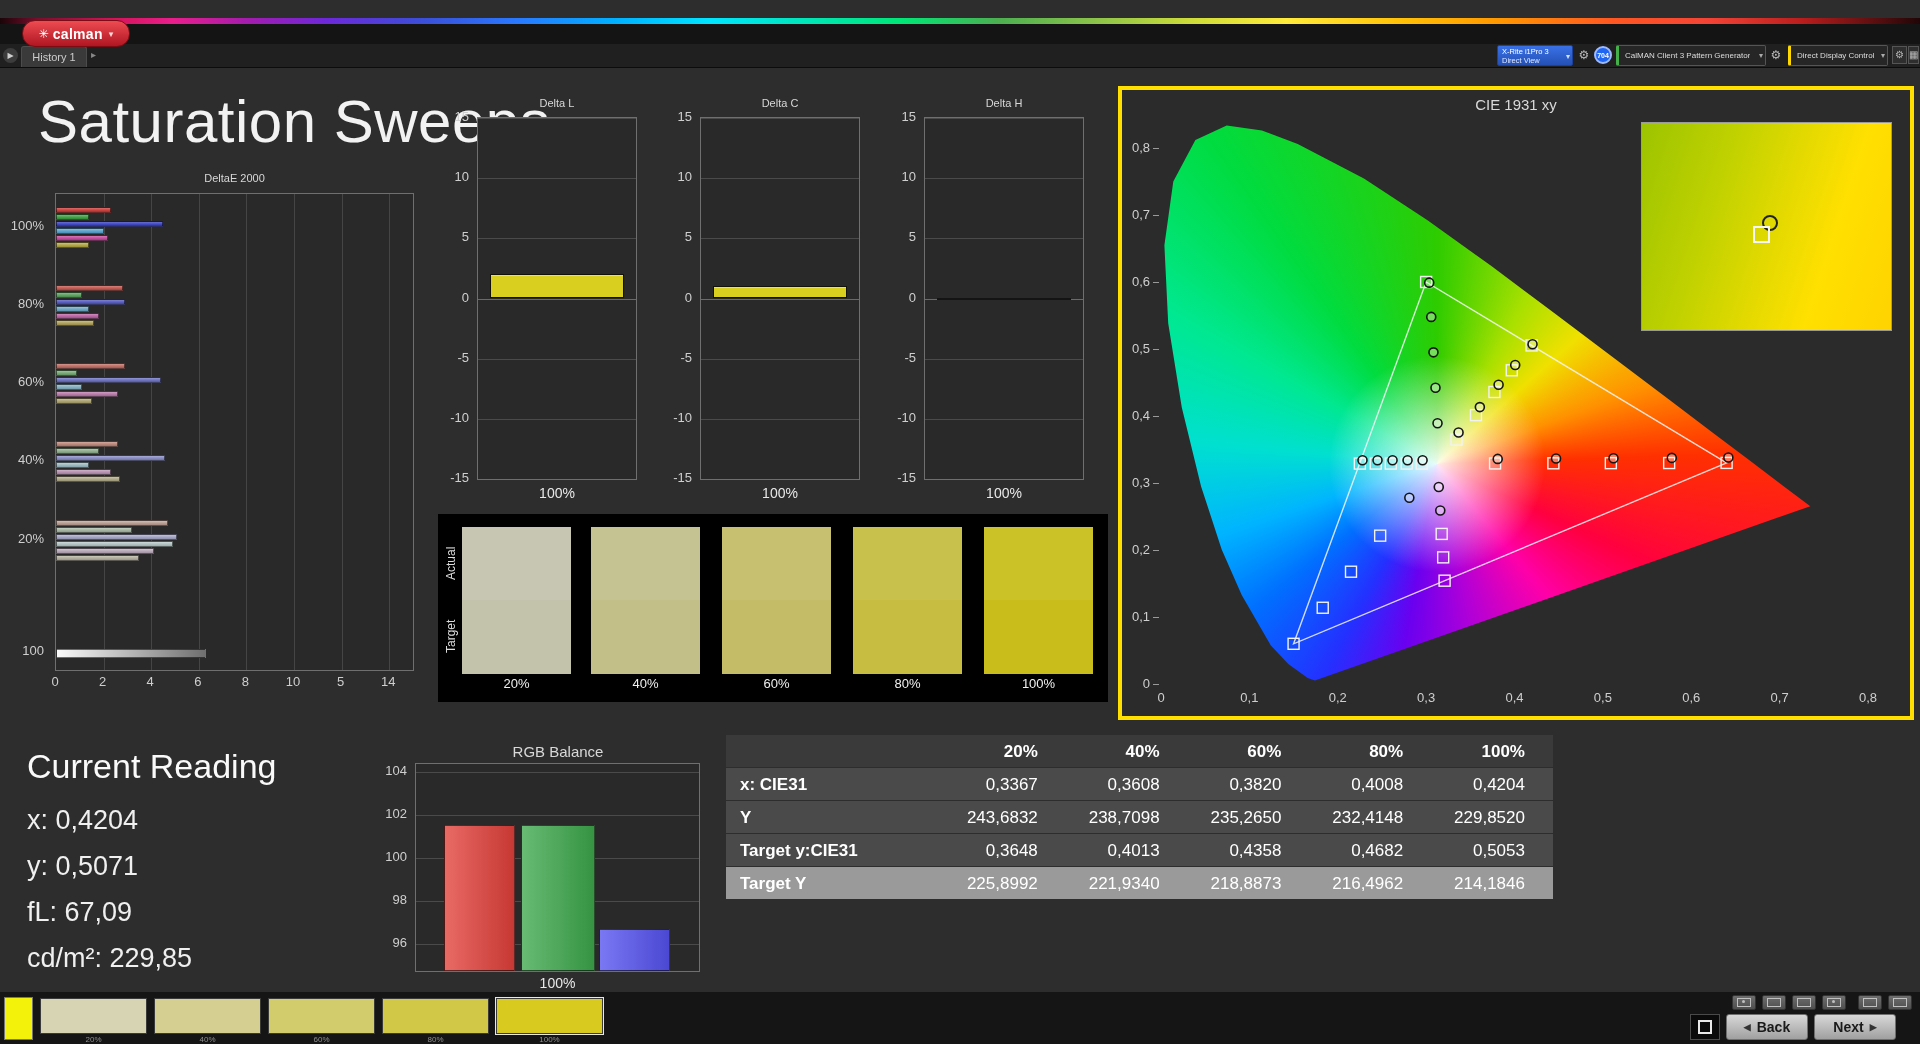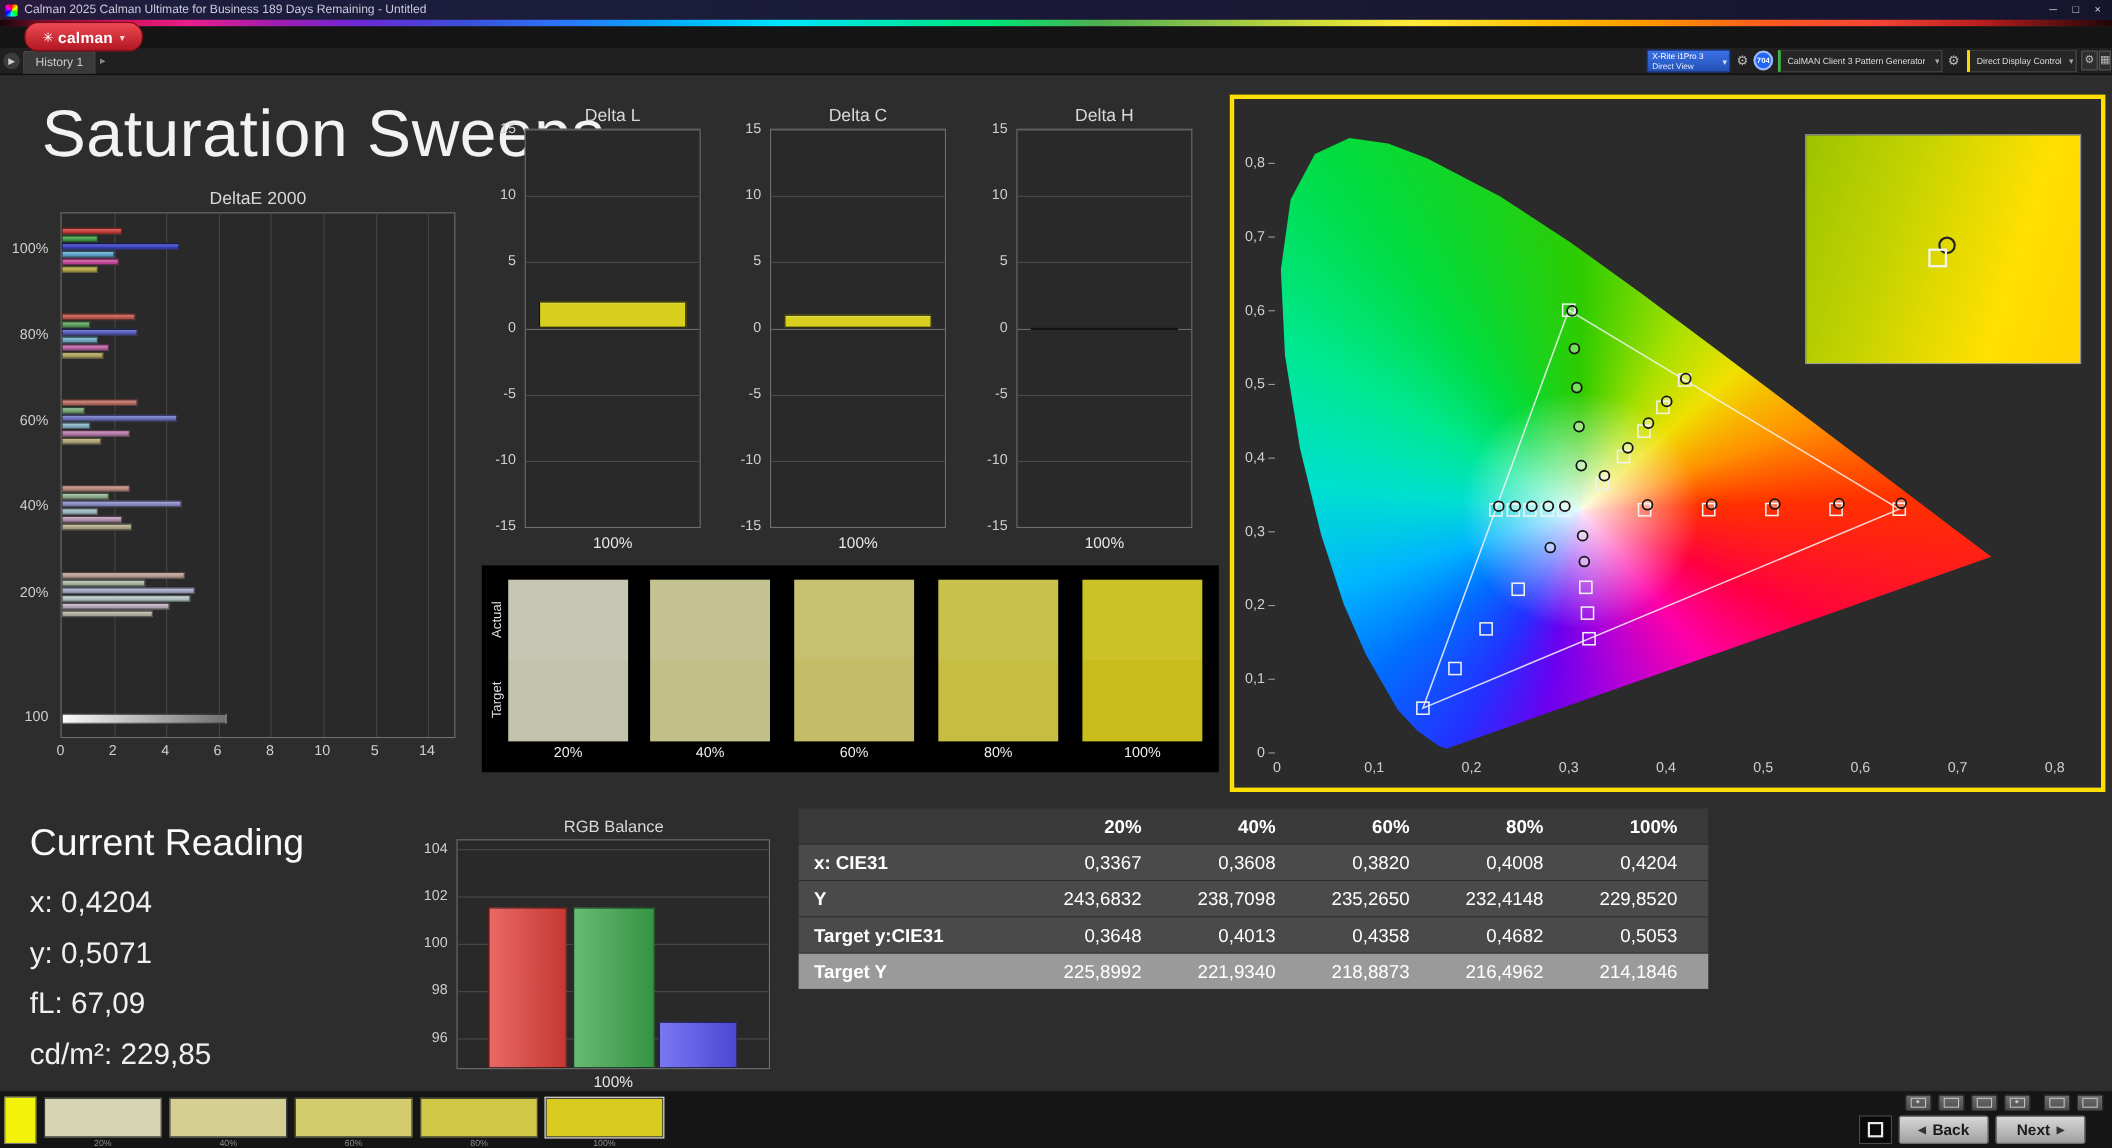--- a/index.html
+++ b/index.html
@@ -51,21 +51,21 @@
   .devbtn.pat{left:1616px;width:150px;border-left:3px solid #43b049;}
   .devbtn.disp{left:1788px;width:100px;border-left:3px solid #ffd800;}
   .sqbtn{position:absolute;top:2px;width:15px;height:18px;background:#2e2e2e;border:1px solid #555;box-sizing:border-box;
     color:#b8b8b8;font-size:10px;text-align:center;line-height:16px;}
   .sqb1{left:1892px;} .sqb2{left:1908px;width:11px;}
 
   
   .main{position:absolute;left:0;top:67px;width:1920px;height:925px;}
   .page-title{position:absolute;left:38px;top:20px;font-size:60px;font-weight:normal;color:#f2f2f2;letter-spacing:0.5px;}
 
-  .c-title{position:absolute;text-align:center;font-size:16px;color:#d8d8d8;}
+  .c-title{position:absolute;text-align:center;font-size:11px;color:#d8d8d8;}
   .chartbox{position:absolute;background:#292929;border:1px solid #6f6f6f;box-sizing:border-box;overflow:hidden;}
   .xlabrow{position:absolute;height:18px;font-size:13px;color:#cfcfcf;}
   .axlab{position:absolute;top:0;}
   .ylabcol{position:absolute;font-size:13px;color:#cfcfcf;}
   .cat-lab{position:absolute;right:6px;width:44px;text-align:right;height:16px;}
   .ytick{position:absolute;left:0;right:4px;text-align:right;height:16px;}
   .vgrid{position:absolute;top:0;bottom:0;width:1px;background:#454545;}
   .hgrid{position:absolute;left:0;right:0;height:1px;background:#4a4a4a;}
   .hgrid.zero{background:#6a6a6a;}
   .hbar{position:absolute;left:0;height:6px;border:1px solid rgba(0,0,0,0.55);box-sizing:border-box;}
@@ -136,29 +136,20 @@
     background:linear-gradient(#d8d8d8,#a0a0a0);color:#1a1a1a;font-size:14px;font-weight:bold;
     display:flex;align-items:center;justify-content:center;gap:6px;}
   .navbtn .arr{font-size:9px;color:#333;}
   .back-btn{left:1726px;} .next-btn{left:1814px;}
 </style>
 </head>
 <body>
 
 <div class="screen">
 
-  <div class="titlebar">
-    <span class="app-ico"></span>
-    <span class="wtitle">Calman 2025 Calman Ultimate for Business 189 Days Remaining  - Untitled</span>
-    <span class="wbtns">
-      <span class="wbtn">─</span>
-      <span class="wbtn">□</span>
-      <span class="wbtn">×</span>
-    </span>
-  </div>
   <div class="rainbow"></div>
   <div class="headerrow"></div>
   <div class="calman-pill">
     <span class="pill-flower">✳</span>
     <span class="pill-text">calman</span>
     <span class="pill-caret">▾</span>
   </div>
 
   <div class="tabbar">
     <div class="hist-prev">
@@ -332,20 +323,21 @@
           <div class="sw-a" style="left: 415px; background: rgb(200, 193, 75);"></div>
           <div class="sw-t" style="left: 415px; background: rgb(198, 189, 65);"></div>
           <div class="sw-lab" style="left: 415px;">80%</div>
           <div class="sw-a" style="left: 546px; background: rgb(203, 194, 39);"></div>
           <div class="sw-t" style="left: 546px; background: rgb(201, 189, 28);"></div>
           <div class="sw-lab" style="left: 546px;">100%</div>
         </div>
     </div>
 
     <div class="cie-panel">
+      <div class="cie-title">CIE 1931 xy</div>
       <div class="cie-horseshoe" id="cie-shoe" style="clip-path: path(&quot;M 192.9 590.6 L 185.7 588 L 177.4 582.1 L 166.3 574.1 L 148.7 555.3 L 119.7 505.1 L 99.7 459.5 L 79.1 396.4 L 59.8 317.5 L 46.2 233.3 L 42.4 155.3 L 51.3 91.4 L 73.4 50 L 104.7 35.4 L 139.9 40.4 L 175.7 54 L 241.9 88.6 L 305.5 130.2 L 368.7 175.6 L 431.5 222.4 L 491.9 268 L 547.3 309.8 L 593.1 344.4 L 627.4 370.2 L 650.1 387.4 L 664.6 398.4 L 688.3 416.2 Z&quot;);"></div>
       <svg class="cie-svg" id="cie-svg" width="788" height="626">
           <polygon points="604.6,372.9 304.125,192 171.5625,553.8" fill="none" stroke="rgba(245,245,245,0.85)" stroke-width="1.4"></polygon>
           <rect x="329.02599999999995" y="344.084" width="11" height="11" fill="none" stroke="#f2f2f2" stroke-width="1.4"></rect>
           <rect x="348.4685" y="319.629" width="11" height="11" fill="none" stroke="#f2f2f2" stroke-width="1.4"></rect>
           <rect x="366.938875" y="296.514" width="11" height="11" fill="none" stroke="#f2f2f2" stroke-width="1.4"></rect>
           <rect x="384.26037499999995" y="274.806" width="11" height="11" fill="none" stroke="#f2f2f2" stroke-width="1.4"></rect>
           <rect x="404.056375" y="249.949" width="11" height="11" fill="none" stroke="#f2f2f2" stroke-width="1.4"></rect>
           <circle cx="336.558625" cy="342.48199999999997" r="4.5" fill="rgba(255,255,255,0.35)" stroke="#151515" stroke-width="1.6"></circle>
           <circle cx="357.857" cy="317.089" r="4.5" fill="rgba(255,255,255,0.35)" stroke="#151515" stroke-width="1.6"></circle>

